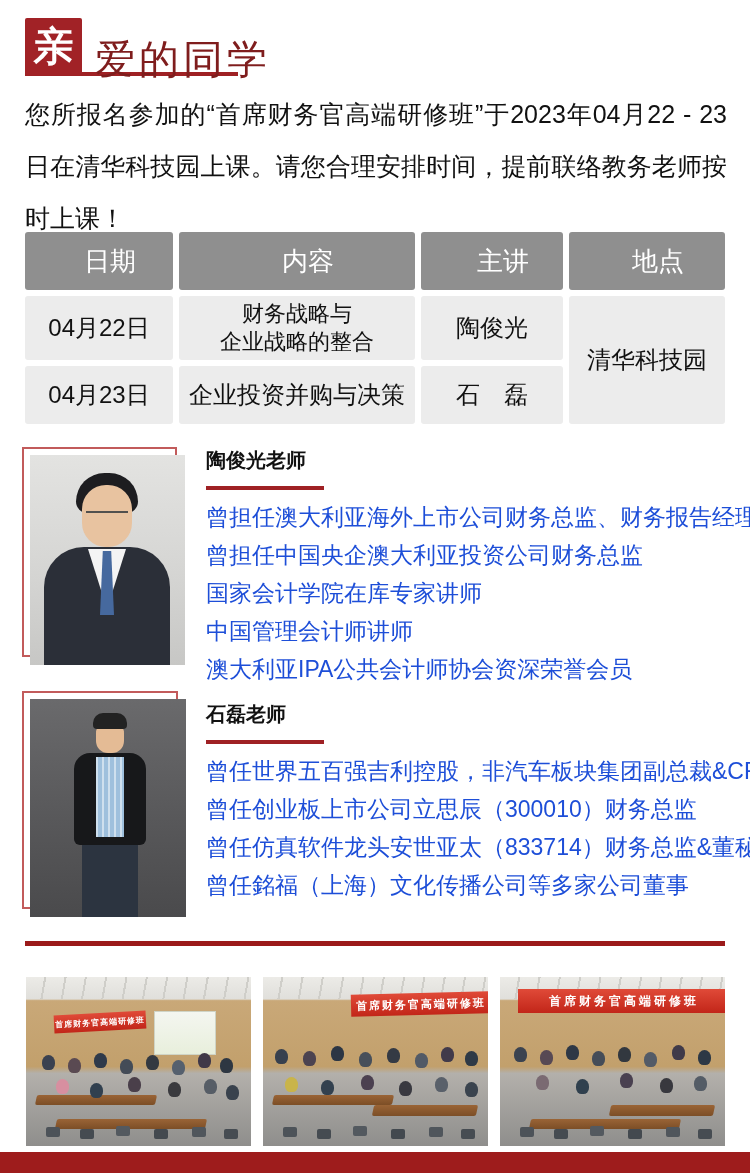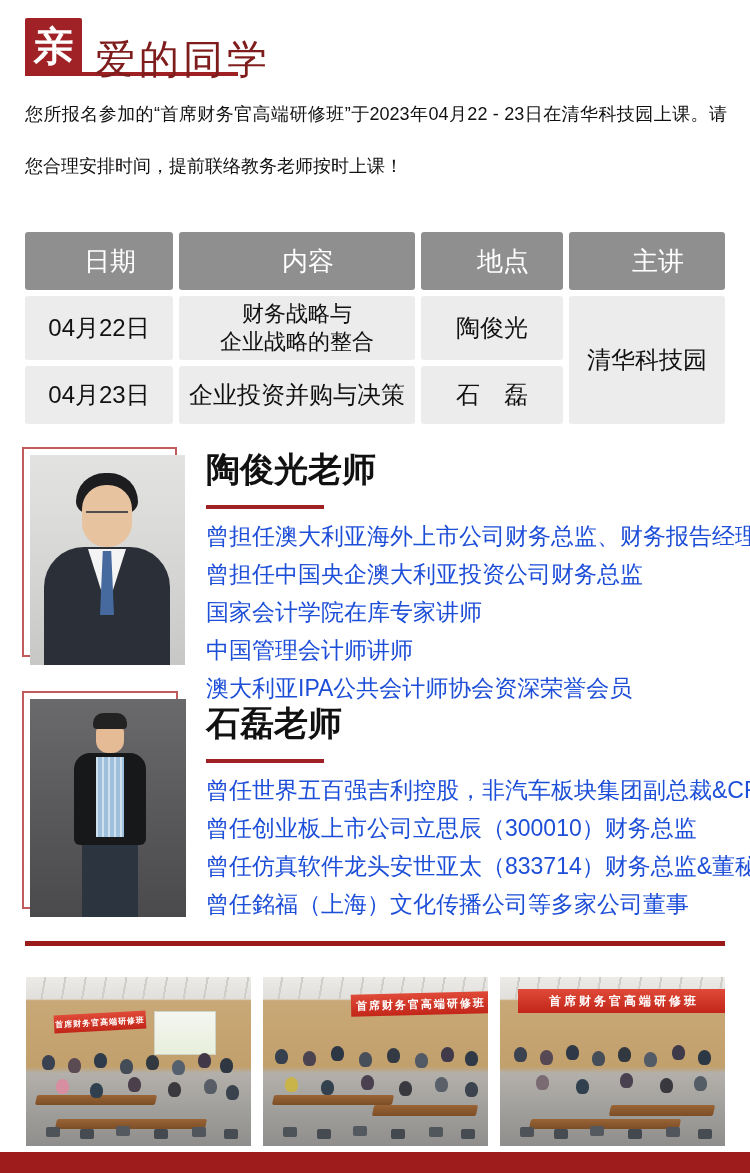--- a/index.html
+++ b/index.html
@@ -9,21 +9,21 @@
 
   
   .greet-header { position:absolute; left:25px; top:15px; width:280px; height:62px; }
   .greet-underline { position:absolute; left:0; top:57px; width:213px; height:4px; background:#9f2124; }
   .greet-square { position:absolute; left:0; top:3px; width:57px; height:57px; background:#a12226;
     color:#fff; font-size:40px; font-weight:700; display:flex; align-items:center; justify-content:center;
     border-radius:2px; }
   .greet-title { position:absolute; left:70px; top:17px; font-size:40px; letter-spacing:4px; color:#7f1d1d; }
 
   
-  .intro { position:absolute; left:25px; top:88px; width:702px; font-size:18px; line-height:52px;
+  .intro { position:absolute; left:25px; top:88px; width:702px; font-size:25px; line-height:52px;
     text-align:justify; text-align-last:left; color:#111; }
 
   
   .schedule { position:absolute; left:25px; top:232px; display:grid;
     grid-template-columns:148px 236px 142px 156px; grid-template-rows:58px 64px 58px; gap:6px; }
   .cell { display:flex; flex-direction:column; align-items:center; justify-content:center;
     border-radius:3px; text-align:center; }
   .cell.head { background:#8f8f8f; color:#ffffff; font-size:26px;padding-left:22px; }
   .cell.body { background:#ececec; color:#111; font-size:24px; }
   .cell .sub { font-size:22px; line-height:28px; }
@@ -55,21 +55,21 @@
 
   
   .st-head { position:absolute; left:66px; top:22px; width:28px; height:32px; background:#e4bb95; border-radius:12px; }
   .st-hair { position:absolute; left:63px; top:14px; width:34px; height:16px; background:#222; border-radius:10px 10px 4px 4px; }
   .st-jacket { position:absolute; left:44px; top:54px; width:72px; height:92px; background:#17181a; border-radius:16px 16px 6px 6px; }
   .st-shirt { position:absolute; left:66px; top:58px; width:28px; height:80px; background:#9fc0dd;
     background-image:repeating-linear-gradient(90deg,rgba(255,255,255,.5) 0 2px,transparent 2px 6px); }
   .st-pants { position:absolute; left:52px; top:146px; width:56px; height:72px; background:#2c3440; }
 
   .bio { position:absolute; left:184px; top:0; width:520px; }
-  .bio h2 { font-size:34px; font-weight:700; color:#111; }
+  .bio h2 { font-size:20px; font-weight:700; color:#111; }
   .t1 .bio h2 { margin-top:0; }
   .t2 .bio h2 { margin-top:10px; }
   .name-underline { width:118px; height:4px; background:#9f2124; margin-top:12px; }
   .bio ul { list-style:none; margin-top:8px; }
   .bio li { font-size:23px; line-height:38px; color:#1d4ed8; white-space:nowrap; }
 
   
   .divider { position:absolute; left:25px; top:941px; width:700px; height:5px; background:#9b1a1a; }
   .bottom-band { position:absolute; left:0; top:1152px; width:750px; height:21px; background:#9e1c1c; }
 
@@ -115,22 +115,22 @@
     <div class="greet-underline"></div>
     <div class="greet-square">亲</div>
     <div class="greet-title">爱的同学</div>
   </div>
 
   <p class="intro">您所报名参加的“首席财务官高端研修班”于2023年04月22 - 23日在清华科技园上课。请您合理安排时间，提前联络教务老师按时上课！</p>
 
   <div class="schedule">
     <div class="cell head">日期</div>
     <div class="cell head">内容</div>
+    <div class="cell head">主讲</div>
     <div class="cell head">地点</div>
-    <div class="cell head">主讲</div>
 
     <div class="cell body">04月22日</div>
     <div class="cell body">
       <span class="sub">财务战略与</span>
       <span class="sub">企业战略的整合</span>
     </div>
     <div class="cell body">陶俊光</div>
     <div class="cell body loc">清华科技园</div>
 
     <div class="cell body">04月23日</div>

